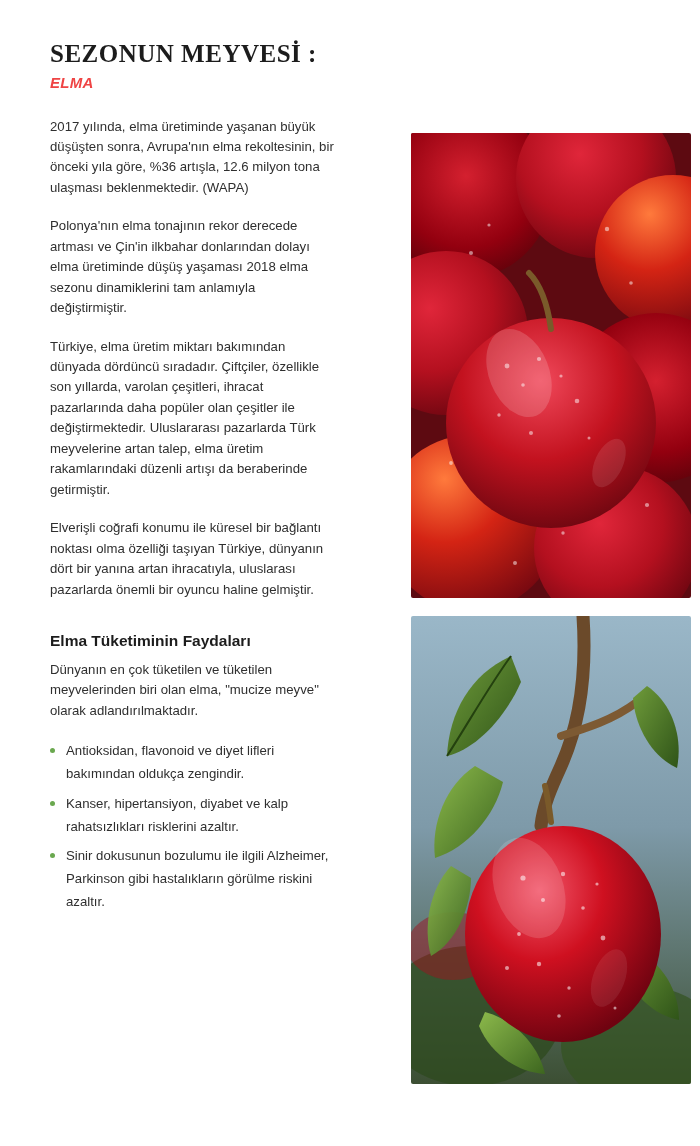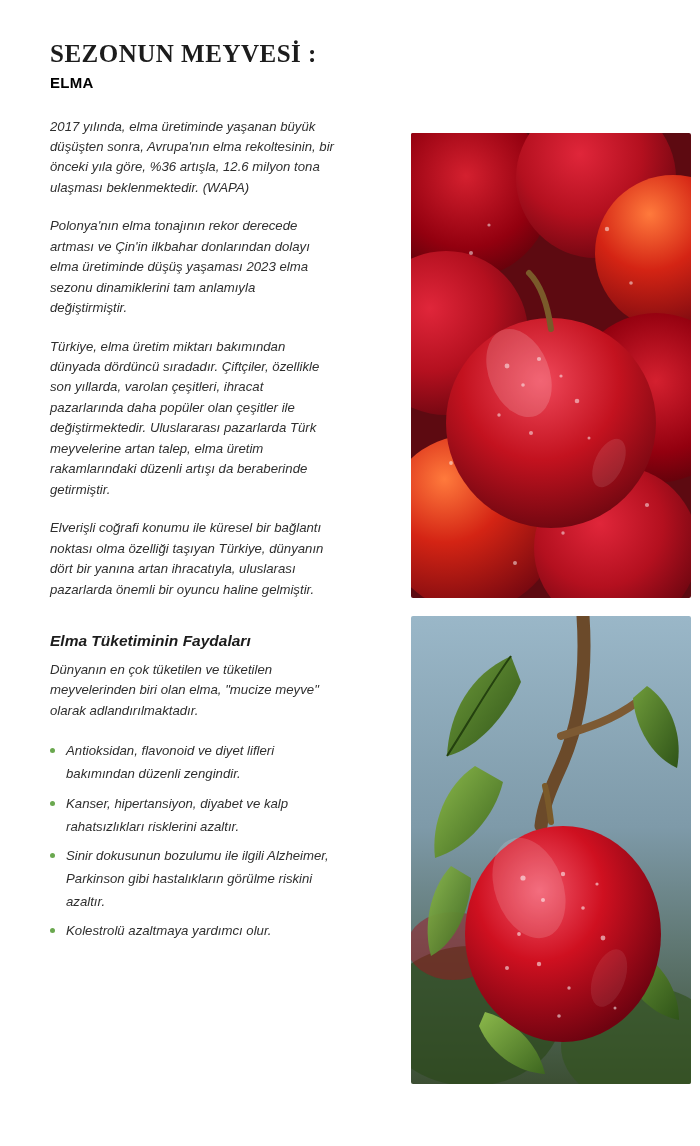--- a/index.html
+++ b/index.html
@@ -31,33 +31,33 @@
     font-weight: bold;
     font-size: 25px;
     letter-spacing: 0.5px;
     color: #1c1c1c;
     margin: 0 0 6px 0;
     line-height: 1.1;
   }
   .doc-subtitle {
     font-size: 15px;
     font-weight: bold;
-    color: #000000;
+    color: #ef4444;
     letter-spacing: 0.3px;
     margin: 0;
+    font-style: italic;
   }
   .columns {
     display: flex;
     gap: 0px;
     align-items: flex-start;
   }
   .col-text {
     width: 285px;
     flex: 0 0 285px;
-    font-style: italic;
   }
   .col-media {
     width: 280px;
     flex: 0 0 280px;
     margin-left: 36px;
   }
   .para {
     font-size: 13.2px;
     line-height: 1.55;
     color: #2f2f2f;
@@ -114,32 +114,31 @@
   <div class="title-block">
     <h1 class="doc-title">SEZONUN MEYVESİ :</h1>
     <div class="doc-subtitle">ELMA</div>
   </div>
 
   <div class="columns">
 
     <div class="col-text">
 
       <p class="para">2017 yılında, elma üretiminde yaşanan büyük düşüşten sonra, Avrupa'nın elma rekoltesinin, bir önceki yıla göre, %36 artışla, 12.6 milyon tona ulaşması beklenmektedir. (WAPA)</p>
-      <p class="para">Polonya'nın elma tonajının rekor derecede artması ve Çin'in ilkbahar donlarından dolayı elma üretiminde düşüş yaşaması 2023 elma sezonu dinamiklerini tam anlamıyla değiştirmiştir.</p>
+      <p class="para">Polonya'nın elma tonajının rekor derecede artması ve Çin'in ilkbahar donlarından dolayı elma üretiminde düşüş yaşaması 2018 elma sezonu dinamiklerini tam anlamıyla değiştirmiştir.</p>
       <p class="para">Türkiye, elma üretim miktarı bakımından dünyada dördüncü sıradadır. Çiftçiler, özellikle son yıllarda, varolan çeşitleri, ihracat pazarlarında daha popüler olan çeşitler ile değiştirmektedir. Uluslararası pazarlarda Türk meyvelerine artan talep, elma üretim rakamlarındaki düzenli artışı da beraberinde getirmiştir.</p>
       <p class="para tight">Elverişli coğrafi konumu ile küresel bir bağlantı noktası olma özelliği taşıyan Türkiye, dünyanın dört bir yanına artan ihracatıyla, uluslarası pazarlarda önemli bir oyuncu haline gelmiştir.</p>
 
       <h2 class="section-head">Elma Tüketiminin Faydaları</h2>
       <p class="para">Dünyanın en çok tüketilen ve tüketilen meyvelerinden biri olan elma, "mucize meyve" olarak adlandırılmaktadır.</p>
 
       <ul class="bullets">
-        <li>Antioksidan, flavonoid ve diyet lifleri bakımından düzenli zengindir.</li>
+        <li>Antioksidan, flavonoid ve diyet lifleri bakımından oldukça zengindir.</li>
         <li>Kanser, hipertansiyon, diyabet ve kalp rahatsızlıkları risklerini azaltır.</li>
         <li>Sinir dokusunun bozulumu ile ilgili Alzheimer, Parkinson gibi hastalıkların görülme riskini azaltır.</li>
-        <li>Kolestrolü azaltmaya yardımcı olur.</li>
       </ul>
 
     </div>
 
     <div class="col-media">
 
       <figure class="photo one">
         <svg viewBox="0 0 280 465" preserveAspectRatio="none" role="img">
           <defs>
             <radialGradient id="ap1" cx="40%" cy="35%" r="70%">

